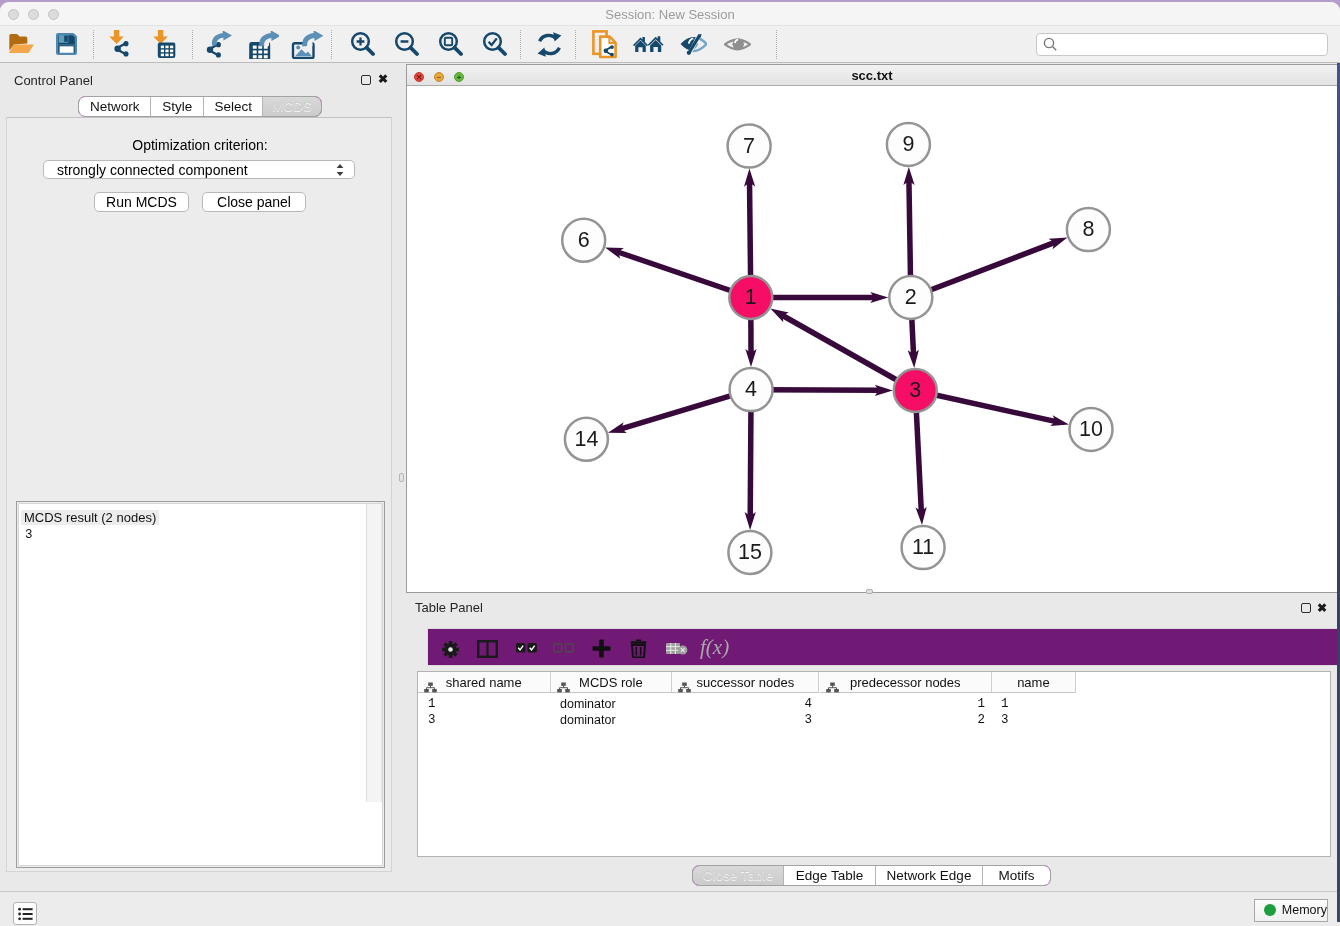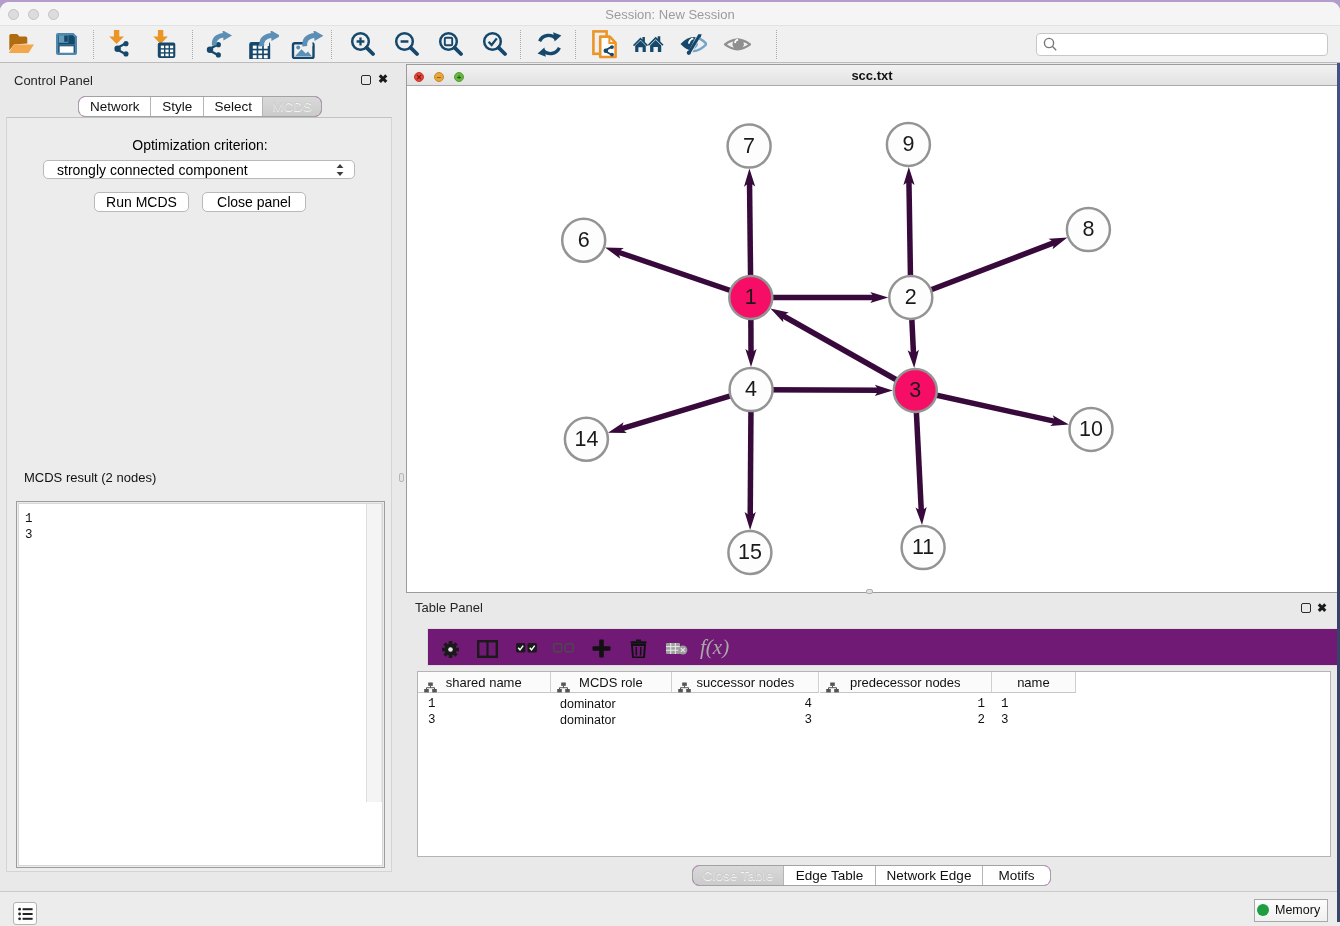--- a/index.html
+++ b/index.html
@@ -19,21 +19,21 @@
 .winbtn-x { position:absolute; font-size:12px; font-weight:700; color:#1a1a1a; }
 .tabstrip { position:absolute; display:flex; border:1px solid #a2a2a2; border-radius:7px; background:#a21caf; overflow:hidden; }
 .tabstrip .tab { font-size:13.5px; color:#111; text-align:center; line-height:19px; border-right:1px solid #b5b5b5; background:#fff; }
 .tabstrip .tab:last-child { border-right:none; }
 .tabstrip .tab.sel { background:linear-gradient(#d9d9d9,#cbcbcb); color:#cdcdcd; text-shadow:0 1px 0 rgba(255,255,255,.75); }
 #cppanel { position:absolute; left:6px; top:115px; width:386px; height:755px; background:#ececec; border:1px solid #d4d4d4; border-top-color:#c2c2c2; }
 #optlabel { position:absolute; left:0; top:135px; width:400px; text-align:center; font-size:14px; color:#000; }
 #dropdown { position:absolute; left:43px; top:158px; width:312px; height:19px; background:#fff; border:1px solid #b9b9b9; border-radius:5px; font-size:14px; color:#000; line-height:18px; padding-left:13px; }
 .btn { position:absolute; height:20px; background:#fff; border:1px solid #b9b9b9; border-radius:5px; font-size:14px; color:#000; text-align:center; line-height:19px; }
 #fieldset { position:absolute; left:16px; top:499px; width:369px; height:367px; border:1px solid #9d9d9d; }
-#fieldlegend { position:absolute; left:21px; top:468px; background:#ececec; font-size:13px; color:#111; padding:0 3px; }
+#fieldlegend { position:absolute; left:21px; top:508px; background:#ececec; font-size:13px; color:#111; padding:0 3px; }
 #mcdsbox { position:absolute; left:18px; top:501px; width:365px; height:363px; background:#fff; border:1px solid #d7d7d7; font-size:13px; color:#111; line-height:16px; padding:7px 0 0 6px; }
 #mcdsscroll { position:absolute; left:366px; top:502px; width:16px; height:298px; background:#f4f4f4; border-left:1px solid #ddd; border-right:1px solid #e5e5e5; }
 
 #netwin { position:absolute; left:406px; top:62px; width:932px; height:529px; border:1px solid #9b9b9b; background:#fff; }
 #nettitle { position:absolute; left:0; top:0; width:100%; height:21px; background:linear-gradient(#f2f2f2,#e2e2e2); border-bottom:1px solid #ababab; }
 #nettitle .t { position:absolute; width:100%; text-align:center; top:3px; font-size:13px; font-weight:700; color:#111; }
 .mac { position:absolute; top:7px; width:10px; height:10px; border-radius:50%; font-size:8px; line-height:10px; text-align:center; font-weight:700; }
 #netcanvas { position:absolute; left:0; top:22px; width:930px; height:505px; background:#fff; overflow:hidden; }
 #rsz { position:absolute; left:866px; top:587px; width:7px; height:5px; background:#e0e0e0; border:1px solid #b0b0b0; border-radius:2px; }
 #divdot { position:absolute; left:399px; top:471px; width:5px; height:9px; background:#e3e3e3; border:1px solid #b5b5b5; border-radius:2px; }
@@ -41,21 +41,21 @@
 #tptitle { position:absolute; left:415px; top:598px; font-size:13px; color:#262626; }
 #tptoolbar { position:absolute; left:427px; top:626px; width:918px; height:38px; background:#701a75; border:1px solid #dcdcdc; }
 #tablewrap { position:absolute; left:417px; top:669px; width:914px; height:186px; background:#fff; border:1px solid #b4b4b4;padding-left:36px; }
 .th { position:absolute; top:0; height:21px; background:#fbfbfb; border-right:1px solid #d0d0d0; border-bottom:1px solid #c6c6c6; font-size:13px; color:#111; text-align:center; line-height:21px; }
 .td { position:absolute; font-size:12.5px; color:#111; height:16px; line-height:16px; }
 .num { font-family:"Liberation Mono",monospace; font-size:12.5px; }
 #bottomtabs { position:absolute; left:692px; }
 
 #statusbar { position:absolute; left:0; top:889px; width:100%; height:35px; background:#ececec; border-top:1px solid #c9c9c9; }
 #listbtn { position:absolute; left:13px; top:10px; width:24px; height:23px; background:#fdfdfd; border:1px solid #b3b3b3; border-radius:3px; }
-#membtn { position:absolute; right:12px; top:7px; width:74px; height:23px; background:linear-gradient(#fdfdfd,#f0f0f0); border:1px solid #a8a8a8; font-size:12.5px; color:#111; line-height:21px; text-align:left; }
+#membtn { position:absolute; right:12px; top:7px; width:74px; height:23px; background:linear-gradient(#fdfdfd,#f0f0f0); border:1px solid #a8a8a8; font-size:12.5px; color:#111; line-height:21px; text-align:right; }
 #rightstrip { position:absolute; right:0; top:61px; width:3px; height:859px; background:linear-gradient(#46538a,#323e66 40%,#3a4668); }
 svg text { font-family:"Liberation Sans",sans-serif; }
 </style>
 </head>
 <body>
 <div id="app">
   <div id="titlebar">
     <div class="tl" style="left:8px;"></div>
     <div class="tl" style="left:28px;"></div>
     <div class="tl" style="left:48px;"></div>

